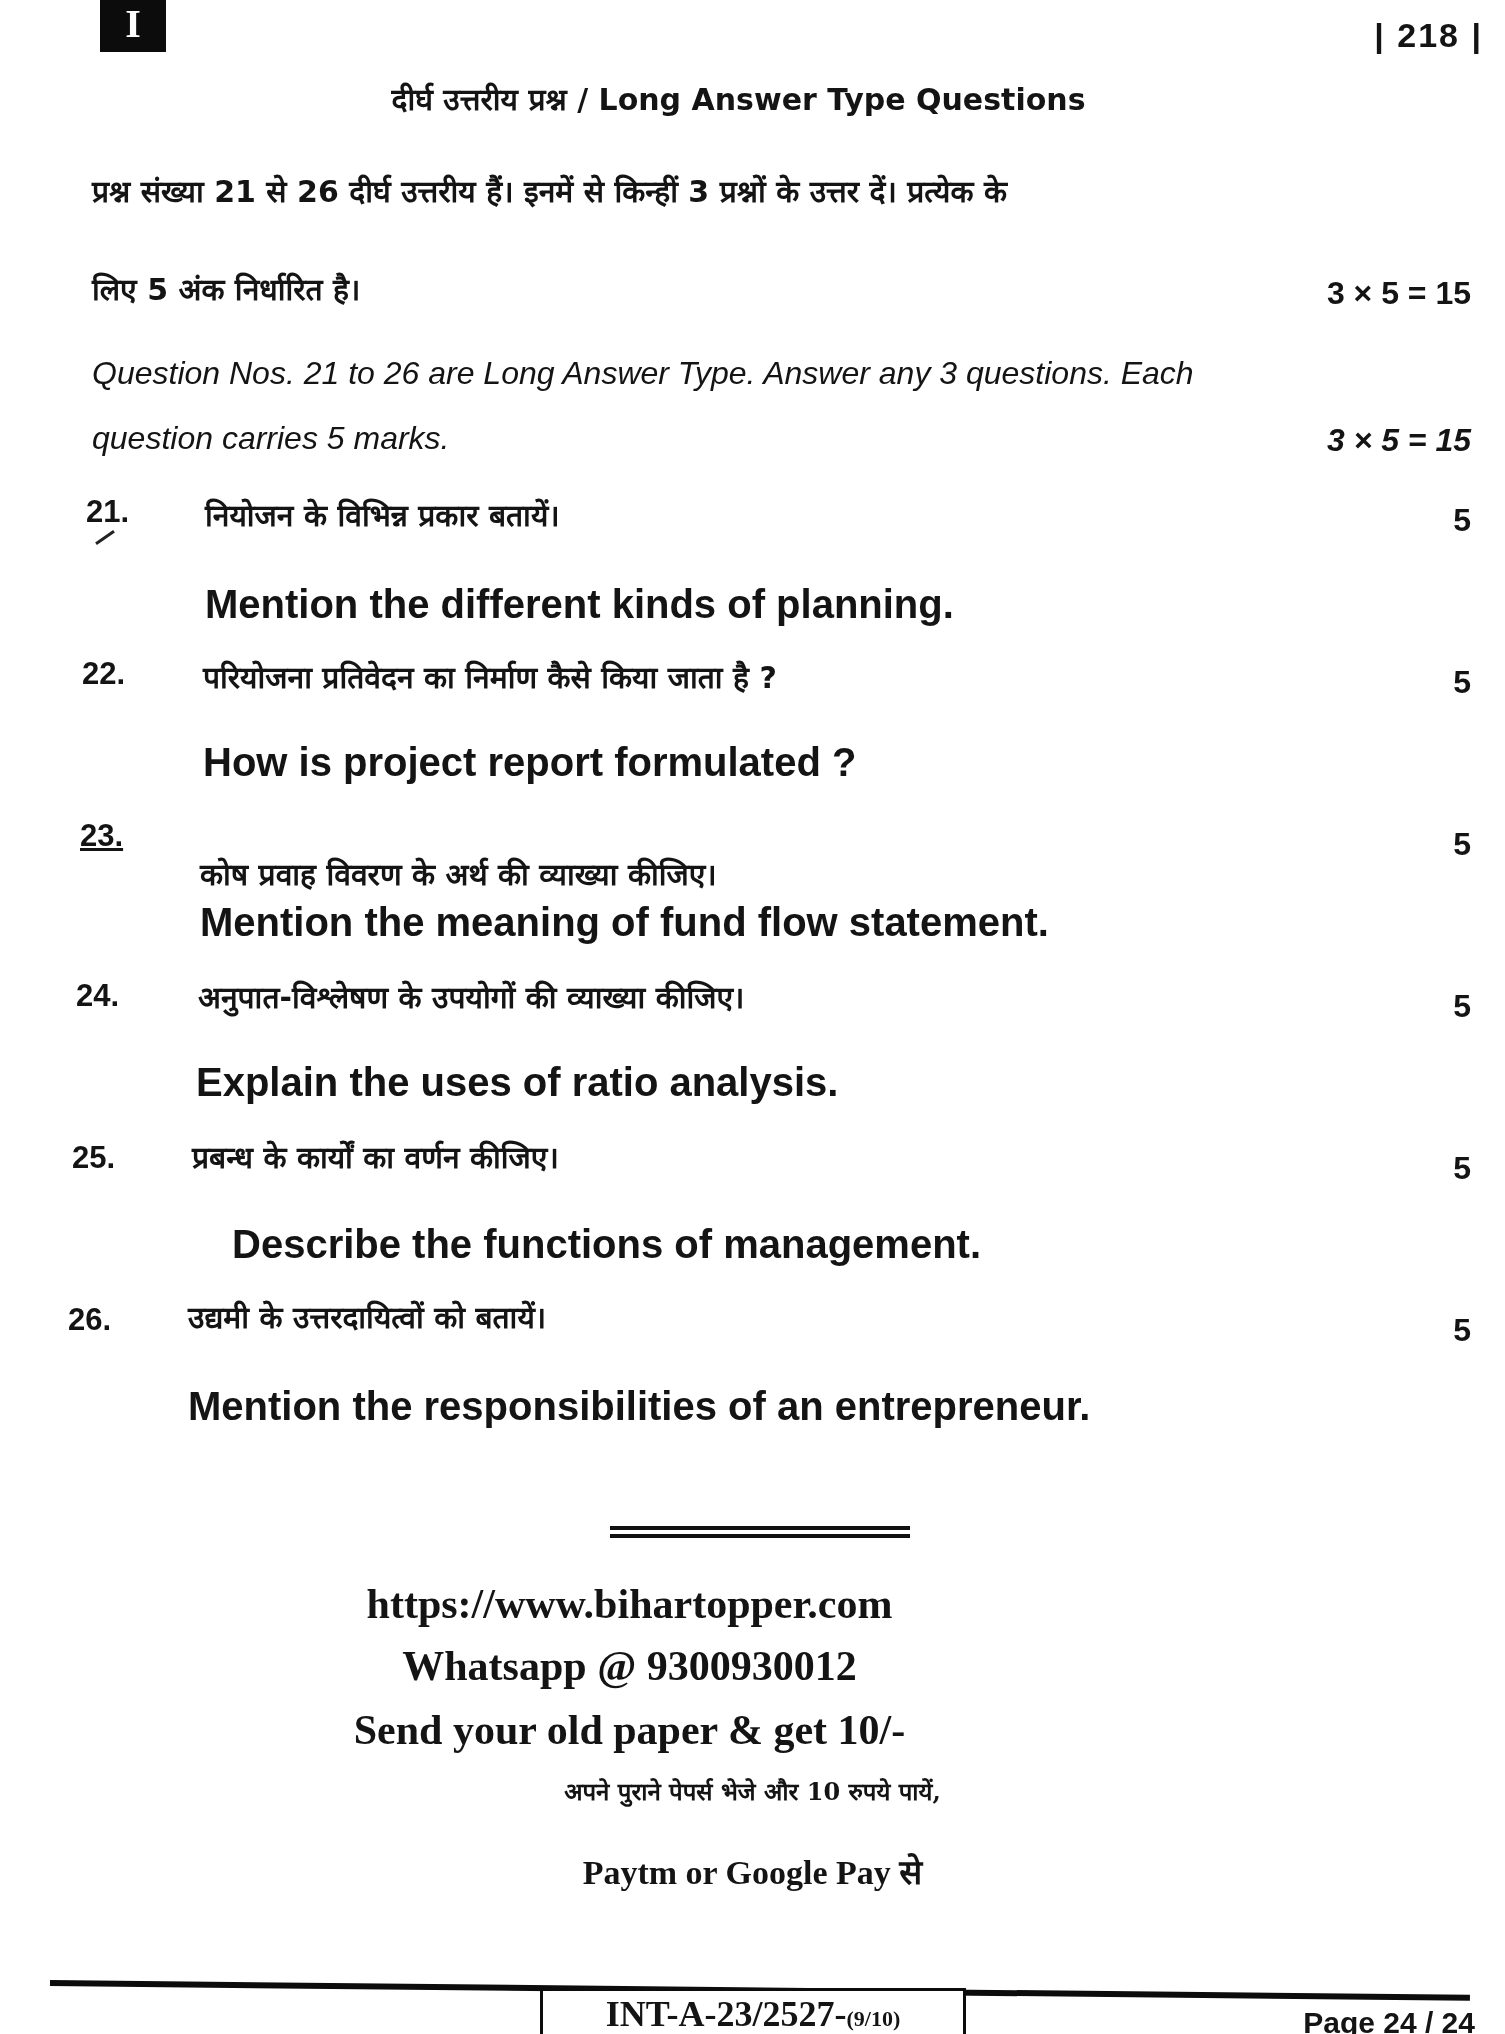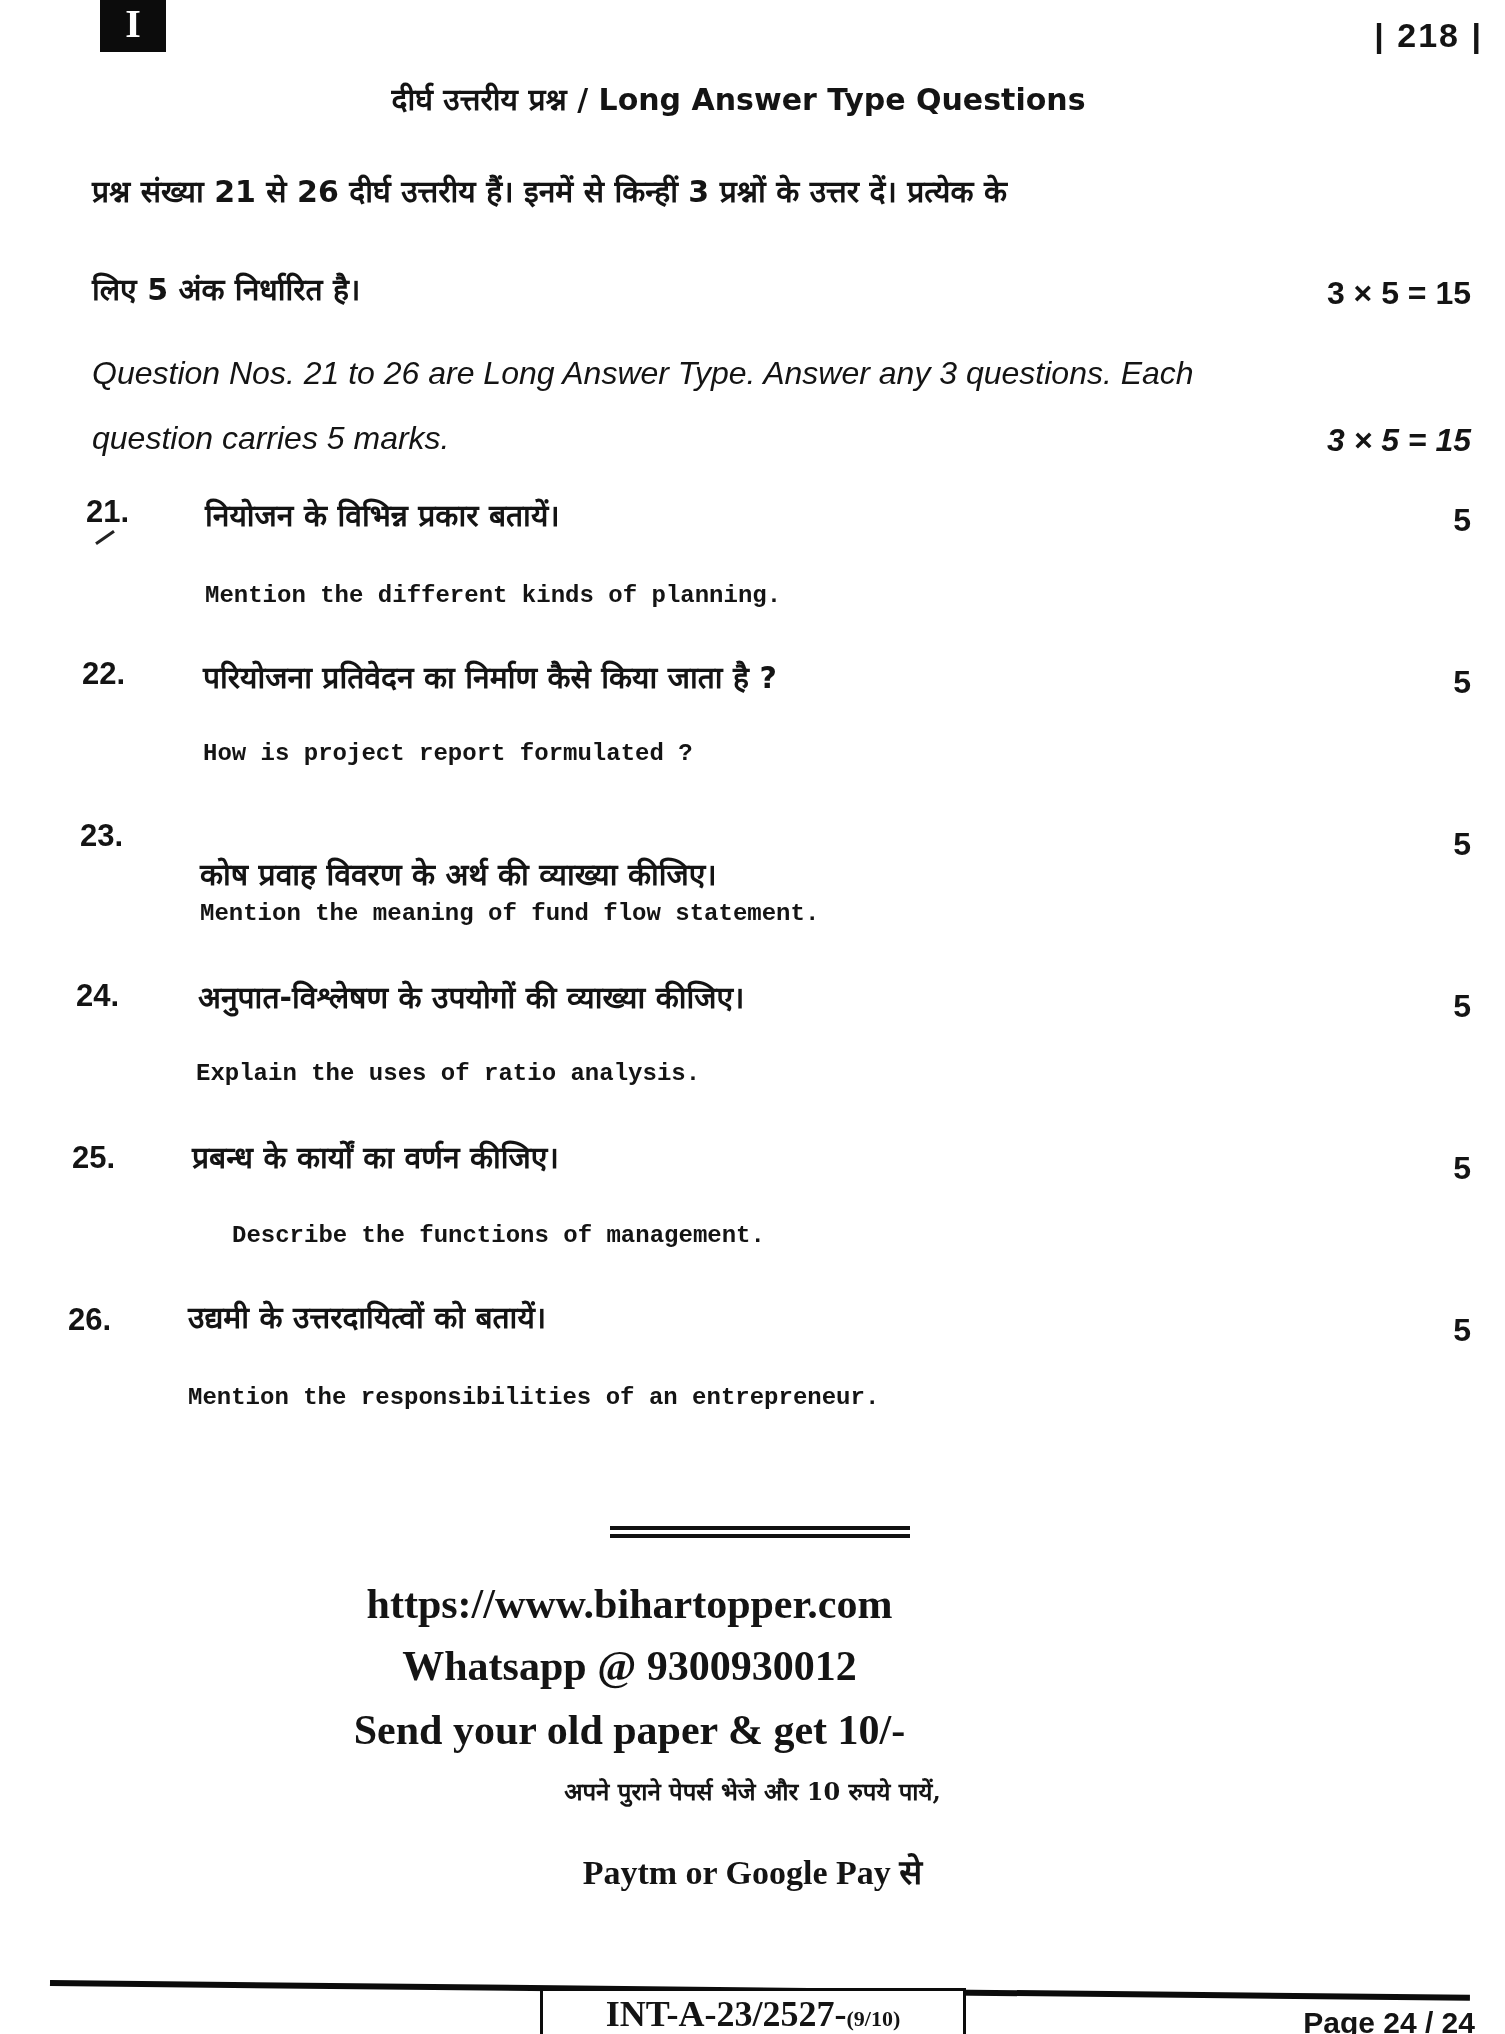--- a/index.html
+++ b/index.html
@@ -51,22 +51,22 @@
     }
     .qnum {
       font-family: "Liberation Sans", sans-serif; font-weight: bold;
       font-size: 31px;
     }
     .qhi {
       font-family: "DejaVu Sans", sans-serif; font-weight: bold;
       font-size: 30px;
     }
     .qen {
-      font-family: Liberation Mono, monospace; font-weight: bold;
-      font-size: 24px;
+      font-family: Liberation Sans, sans-serif; font-weight: bold;
+      font-size: 40px;
     }
     .qmark {
       right: 34px;
       font-family: "Liberation Sans", sans-serif; font-weight: bold;
       font-size: 32px;
     }
     .double-rule {
       left: 610px; top: 1526px; width: 300px; height: 4px;
       border-top: 4px solid #111; border-bottom: 4px solid #111;
     }
@@ -128,21 +128,21 @@
 <div class="tick-mark abs"></div>
 <div class="abs qhi" style="left:205px; top:494px;">नियोजन के विभिन्न प्रकार बतायें।</div>
 <div class="abs qmark" style="top:502px;">5</div>
 <div class="abs qen" style="left:205px; top:582px;">Mention the different kinds of planning.</div>
 
 <div class="abs qnum" style="left:82px; top:656px;">22.</div>
 <div class="abs qhi" style="left:203px; top:656px;">परियोजना प्रतिवेदन का निर्माण कैसे किया जाता है ?</div>
 <div class="abs qmark" style="top:664px;">5</div>
 <div class="abs qen" style="left:203px; top:740px;">How is project report formulated ?</div>
 
-<div class="abs qnum" style="left:80px; top:818px;">23.</div>
+<div class="abs qnum" style="left:80px; top:818px;text-decoration:underline;">23.</div>
 <div class="abs qhi" style="left:200px; top:816px;margin-top:37px;">कोष प्रवाह विवरण के अर्थ की व्याख्या कीजिए।</div>
 <div class="abs qmark" style="top:826px;">5</div>
 <div class="abs qen" style="left:200px; top:900px;">Mention the meaning of fund flow statement.</div>
 
 <div class="abs qnum" style="left:76px; top:978px;">24.</div>
 <div class="abs qhi" style="left:198px; top:976px;">अनुपात-विश्लेषण के उपयोगों की व्याख्या कीजिए।</div>
 <div class="abs qmark" style="top:988px;">5</div>
 <div class="abs qen" style="left:196px; top:1060px;">Explain the uses of ratio analysis.</div>
 
 <div class="abs qnum" style="left:72px; top:1140px;">25.</div>

